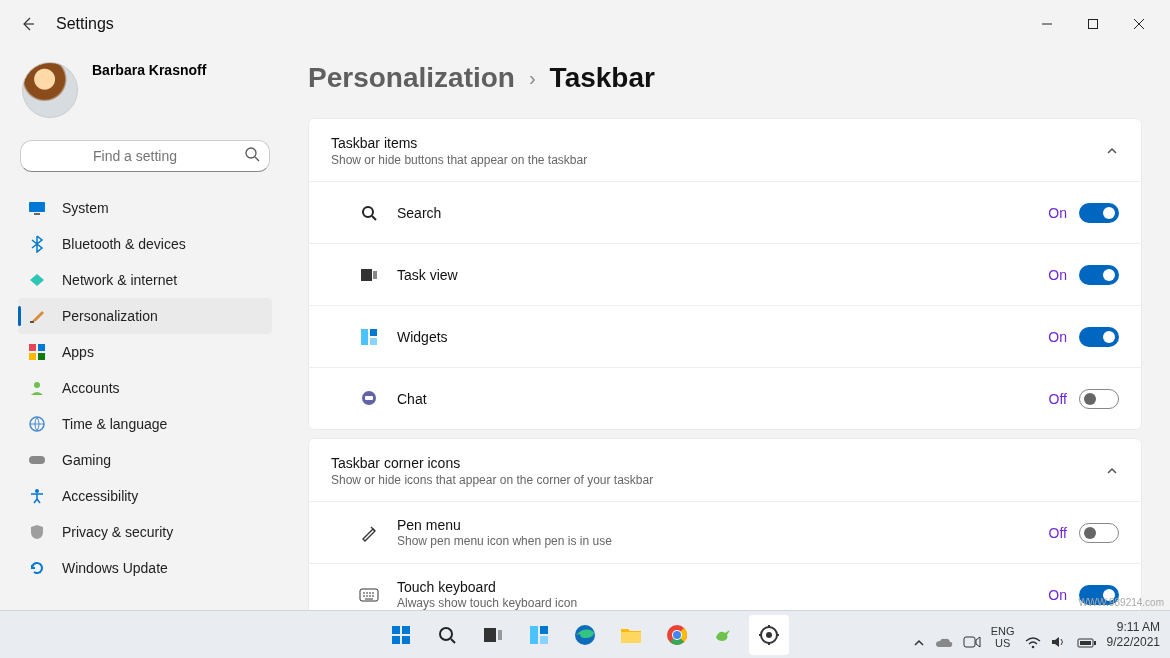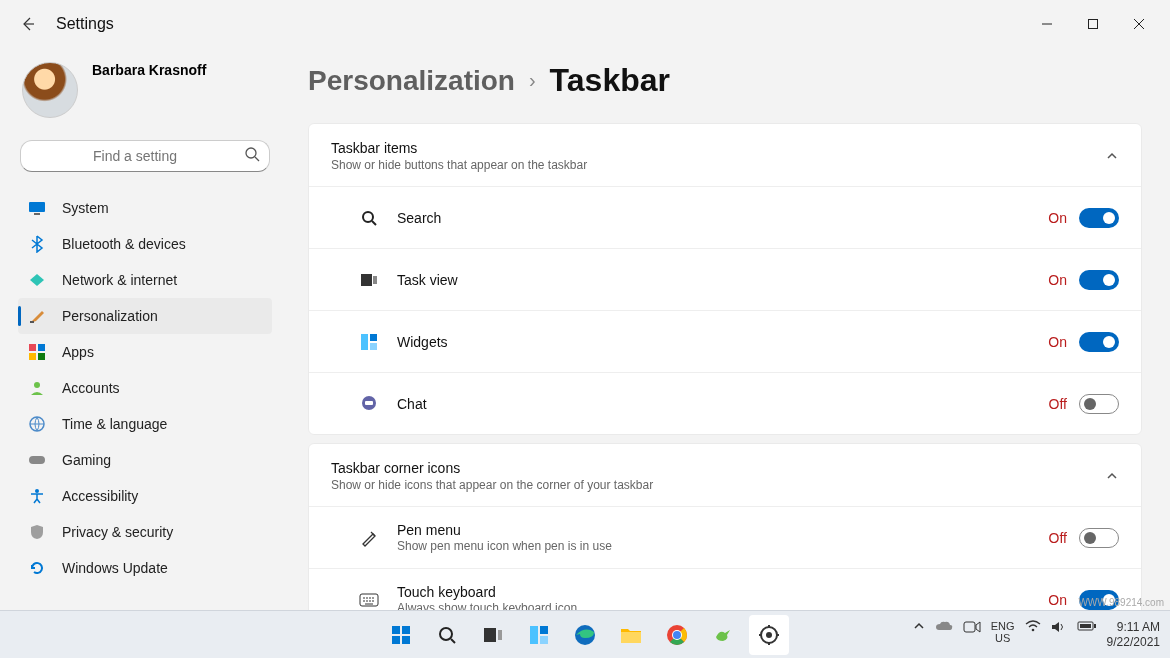--- a/index.html
+++ b/index.html
@@ -31,48 +31,48 @@
 .nav { list-style: none; }
 .nav li { display: flex; align-items: center; gap: 16px; height: 36px; padding: 0 10px; border-radius: 4px; cursor: pointer; font-size: 14px; color: #222; }
 .nav li.selected { background: #eaeaea; position: relative; }
 .nav li.selected::before { content: ""; position: absolute; left: 0; top: 8px; bottom: 8px; width: 3px; background: #0067c0; border-radius: 2px; }
 .nav .ni { width: 18px; height: 18px; display: flex; align-items: center; justify-content: center; }
 
 
 .breadcrumb { display: flex; align-items: center; gap: 14px; padding: 14px 0 24px 0; }
 .bc-parent { font-size: 28px; color: #5f5f5f; font-weight: 600; }
 .bc-sep { font-size: 20px; color: #888; }
-.bc-current { font-size: 32px; color: #111; font-weight: 600; }
+.bc-current { font-size: 28px; color: #111; font-weight: 600; }
 
 
 .card { background: #fff; border: 1px solid #eaeaea; border-radius: 6px; margin-bottom: 8px; }
 .card-header { padding: 16px 22px 14px 22px; display: flex; align-items: center; gap: 8px; }
 .card-header .hdr-text { flex: 1; }
 .card-title { font-size: 14px; font-weight: 400; color: #111; }
 .card-sub { font-size: 12px; color: #666; margin-top: 2px; }
 .chevron { color: #555; }
 .row { display: flex; align-items: center; height: 62px; padding: 0 22px 0 50px; border-top: 1px solid #eee; }
 .row .ri { width: 20px; height: 20px; display: flex; align-items: center; justify-content: center; margin-right: 18px; }
 .row .rlabels { flex: 1; }
 .row .rlabel { font-size: 14px; color: #111; }
 .row .rdesc { font-size: 12px; color: #666; margin-top: 1px; }
-.state { font-size: 14px; color: #b91c1c; margin-right: 12px; }
+.state { font-size: 14px; color: #6d28d9; margin-right: 12px; }
 .toggle { width: 40px; height: 20px; border-radius: 20px; position: relative; cursor: pointer; }
 .toggle.on { background: #0067c0; }
 .toggle.off { background: #fff; border: 1px solid #888; }
 .toggle .knob { position: absolute; width: 12px; height: 12px; border-radius: 50%; top: 4px; }
 .toggle.on .knob { background: #fff; right: 4px; }
 .toggle.off .knob { background: #666; left: 4px; top:3px; }
 
 
 .taskbar { position: absolute; left: 0; right: 0; bottom: 0; height: 48px; background: #e9edf2; border-top: 1px solid #d0d5dc; display: flex; align-items: center; }
 .tb-center { position: absolute; left: 50%; transform: translateX(-50%); display: flex; gap: 6px; }
 .tb-icon { width: 40px; height: 40px; display: flex; align-items: center; justify-content: center; border-radius: 4px; cursor: pointer; }
 .tb-icon.active { background: #fff; }
-.tb-right { margin-left: auto; display: flex; align-items: flex-start; gap: 10px; padding-right: 10px; font-size: 12px; color: #333; }
+.tb-right { margin-left: auto; display: flex; align-items: flex-end; gap: 10px; padding-right: 10px; font-size: 12px; color: #333; }
 .tb-time { text-align: right; line-height: 1.2; }
 .lang { text-align: center; line-height: 1.1; font-size: 11px; }
 .watermark { position: absolute; right: 6px; bottom: 50px; font-size: 10px; color: #aaa; }
 
 svg { display: block; }
 </style>
 </head>
 <body>
 
 <div class="title-bar">

